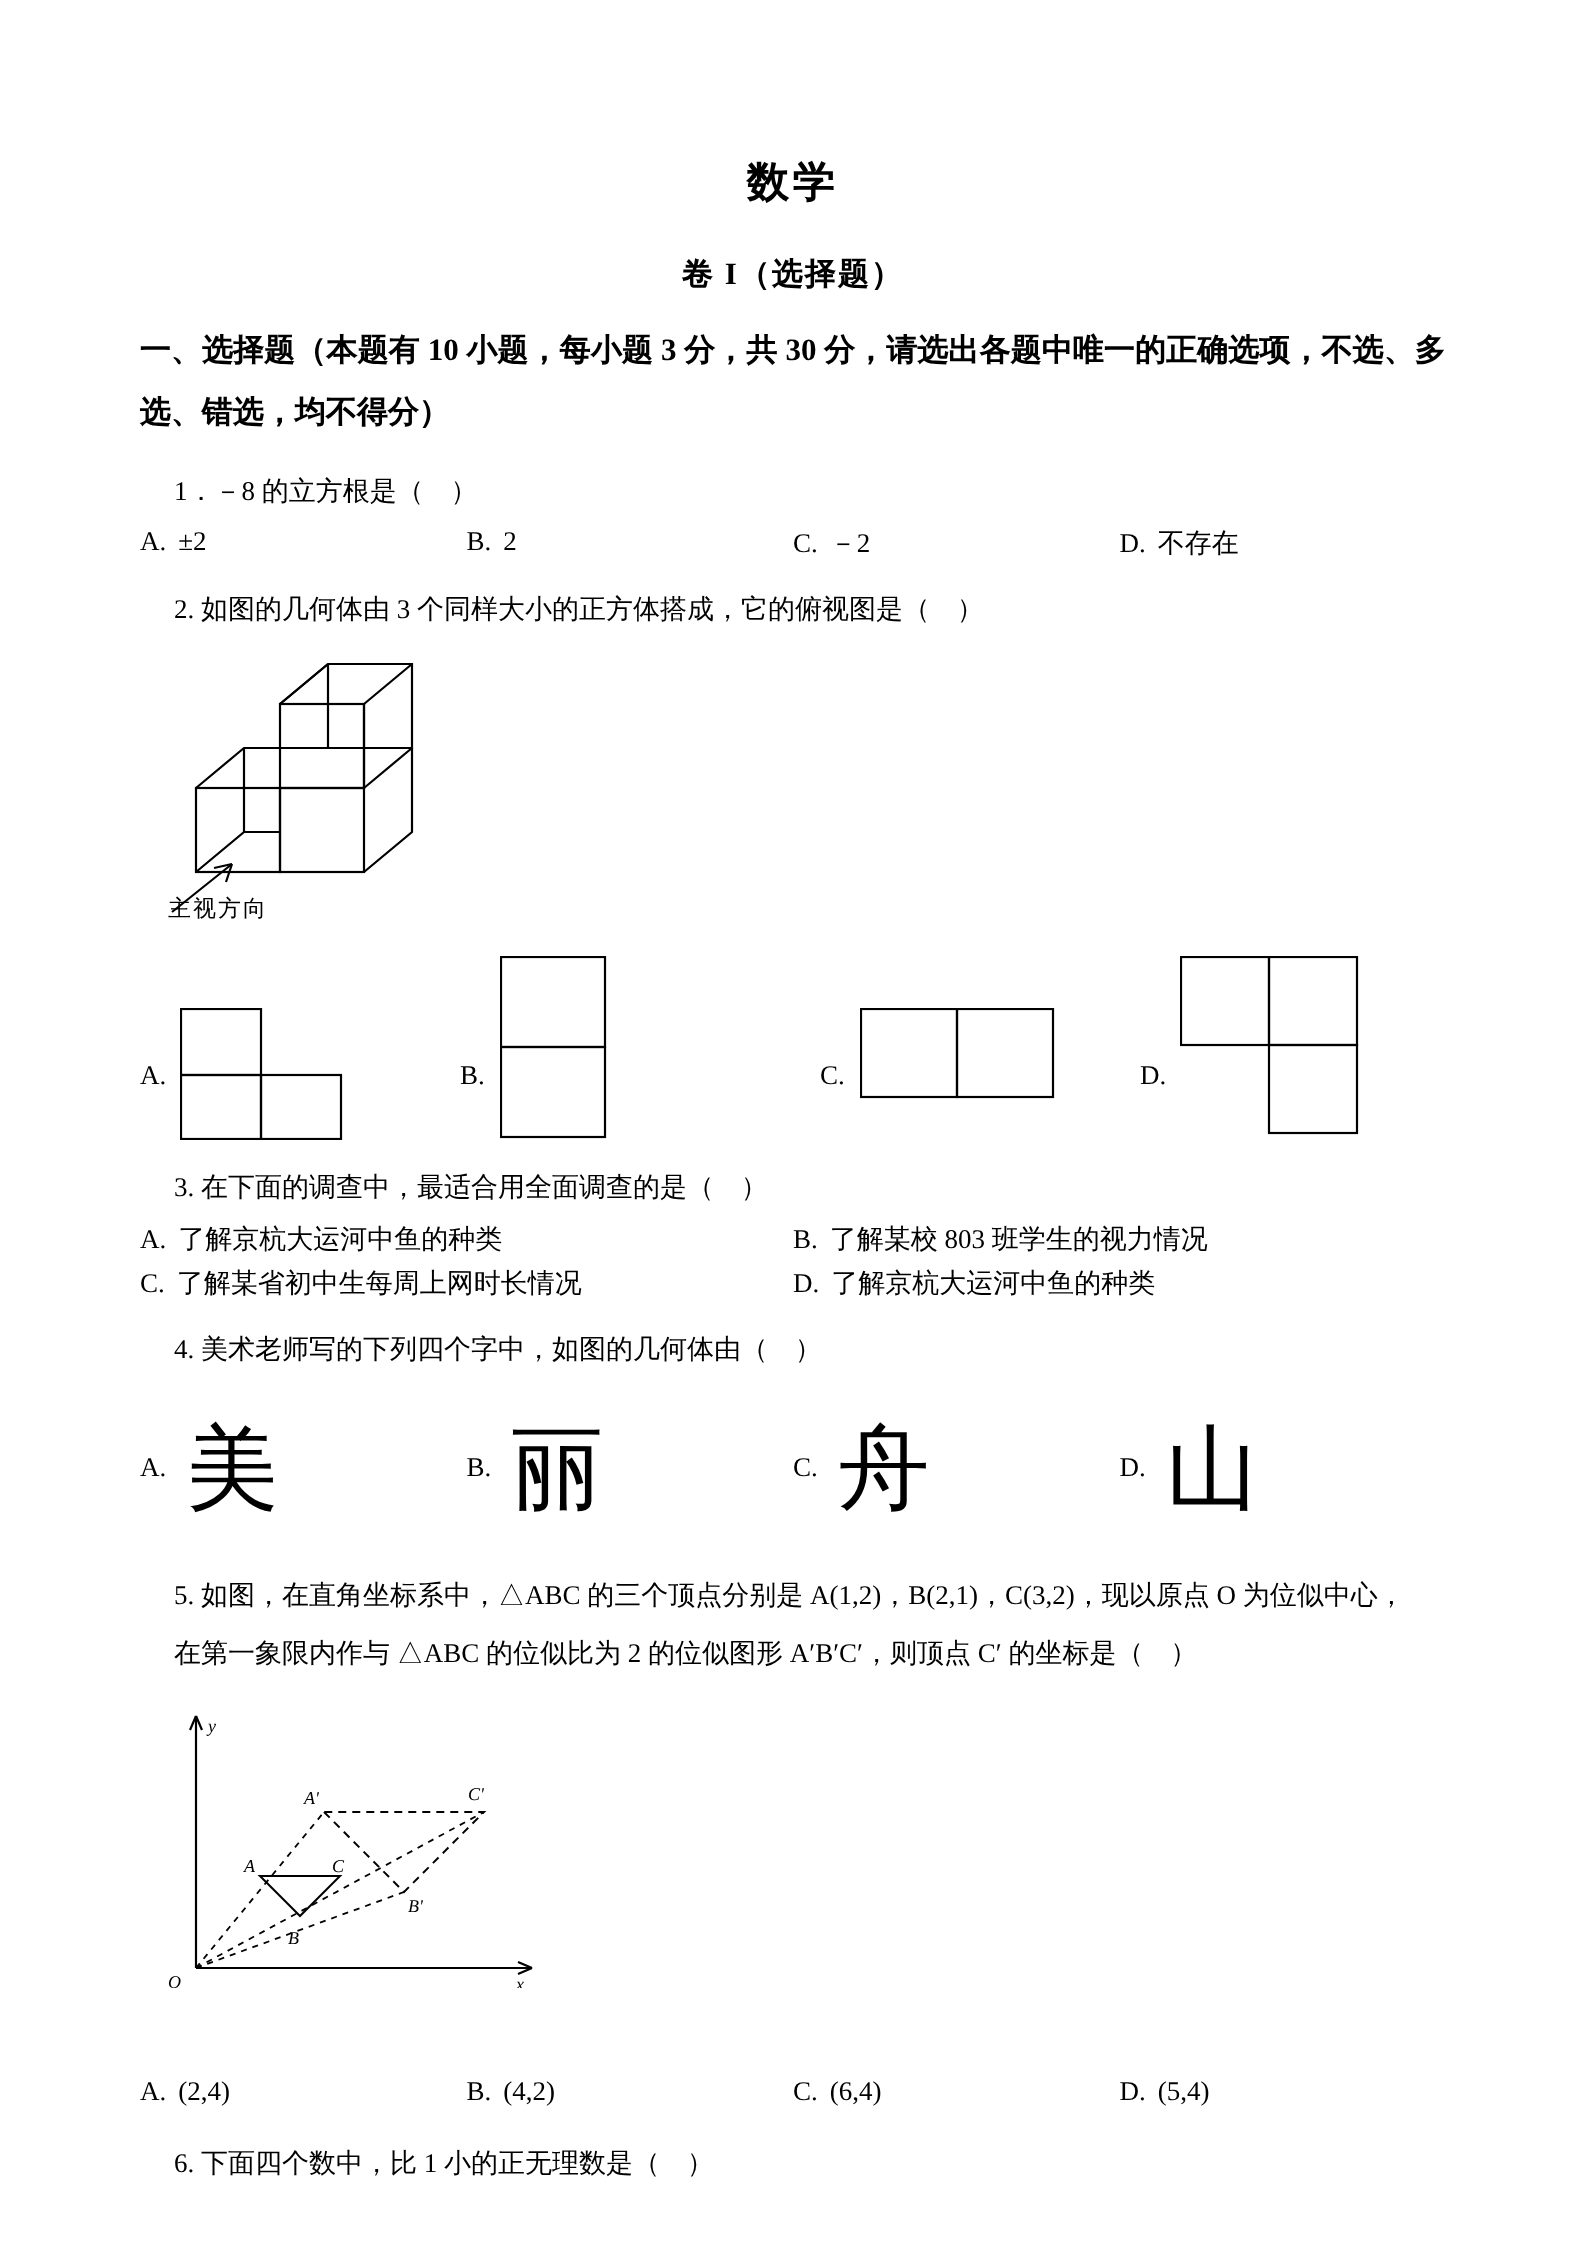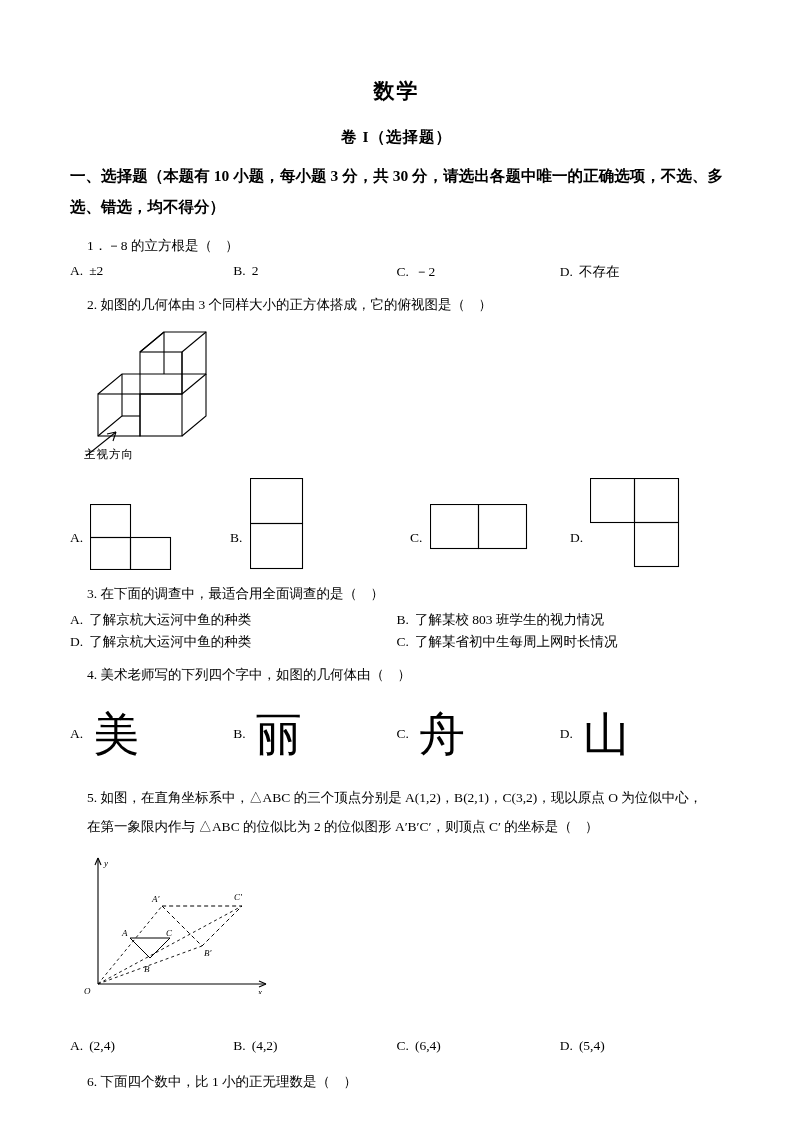--- a/index.html
+++ b/index.html
@@ -207,22 +207,22 @@
 
   <div class="q">
     <span>3.</span>
     <span>在下面的调查中，最适合用全面调查的是（</span><span class="paren"> </span><span>）</span>
   </div>
   <div class="opts two">
     <div><span class="opt-label">A.</span><span>了解京杭大运河中鱼的种类</span></div>
     <div><span class="opt-label">B.</span><span>了解某校 803 班学生的视力情况</span></div>
   </div>
   <div class="opts two">
+    <div><span class="opt-label">C.</span><span>了解某省初中生每周上网时长情况</span></div>
     <div><span class="opt-label">D.</span><span>了解京杭大运河中鱼的种类</span></div>
-    <div><span class="opt-label">C.</span><span>了解某省初中生每周上网时长情况</span></div>
   </div>
 
   <div class="q">
     <span>4.</span>
     <span>美术老师写的下列四个字中，如图的几何体由（</span><span class="paren"> </span><span>）</span>
   </div>
   <div class="chars">
     <div>
         <span class="clbl">A.</span>
         <span class="ch">美</span>

